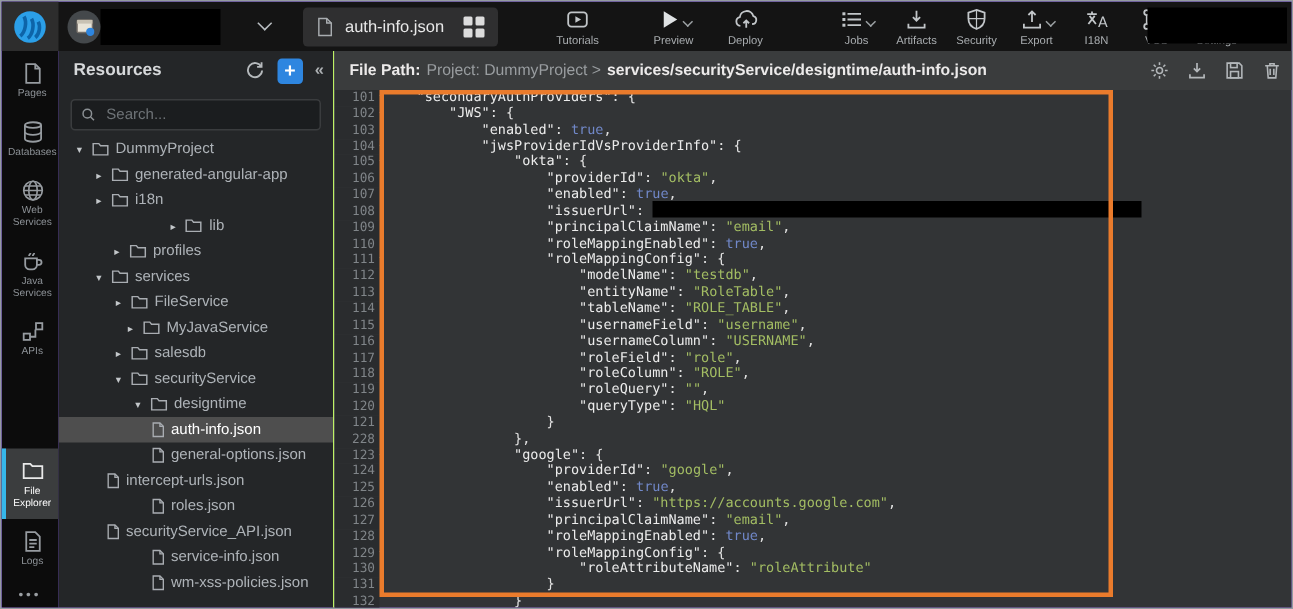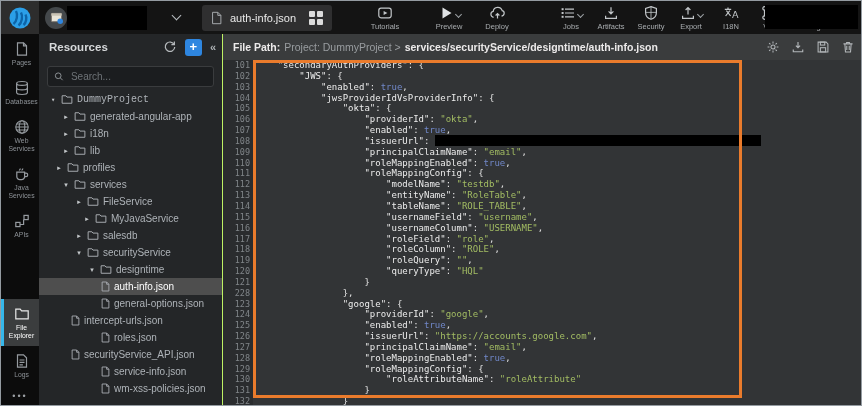--- a/index.html
+++ b/index.html
@@ -314,21 +314,21 @@
       <span class="res-collapse">«</span>
     </div>
     <div class="search-box">
       <svg width="11" height="11" viewBox="0 0 16 16" fill="none" stroke="#8b9094" stroke-width="1.6">
         <circle cx="6.8" cy="6.8" r="4.6"></circle>
           <path d="M10.4 10.4 14 14"></path>
       </svg>
       <input type="text" placeholder="Search..." style="">
     </div>
     <div class="tree">
-        <div class="tree-row" style="padding-left: 10px; font-family: Liberation Mono, monospace;">
+        <div class="tree-row" style="padding-left: 10px;">
           <span class="caret">▾</span>
           <span class="t-ic">
             <svg width="12" height="11" viewBox="0 0 16 14" fill="none" stroke="#a9adb2" stroke-width="1.3">
               <path d="M1.5 2h5l1.5 1.8h6.5V12H1.5z"></path>
             </svg>
           </span>
           <span class="t-label">DummyProject</span>
         </div>
         <div class="tree-row" style="padding-left: 23px;">
           <span class="caret">▸</span>
@@ -341,30 +341,30 @@
         </div>
         <div class="tree-row" style="padding-left: 23px;">
           <span class="caret">▸</span>
           <span class="t-ic">
             <svg width="12" height="11" viewBox="0 0 16 14" fill="none" stroke="#a9adb2" stroke-width="1.3">
               <path d="M1.5 2h5l1.5 1.8h6.5V12H1.5z"></path>
             </svg>
           </span>
           <span class="t-label">i18n</span>
         </div>
-        <div class="tree-row" style="padding-left: 23px;">
+        <div class="tree-row" style=" justify-content: center;">
           <span class="caret">▸</span>
           <span class="t-ic">
             <svg width="12" height="11" viewBox="0 0 16 14" fill="none" stroke="#a9adb2" stroke-width="1.3">
               <path d="M1.5 2h5l1.5 1.8h6.5V12H1.5z"></path>
             </svg>
           </span>
           <span class="t-label">lib</span>
         </div>
-        <div class="tree-row" style="padding-left: 16px;">
+        <div class="tree-row" style="padding-left: 35px;">
           <span class="caret">▸</span>
           <span class="t-ic">
             <svg width="12" height="11" viewBox="0 0 16 14" fill="none" stroke="#a9adb2" stroke-width="1.3">
               <path d="M1.5 2h5l1.5 1.8h6.5V12H1.5z"></path>
             </svg>
           </span>
           <span class="t-label">profiles</span>
         </div>
         <div class="tree-row" style="padding-left: 23px;">
           <span class="caret">▾</span>

